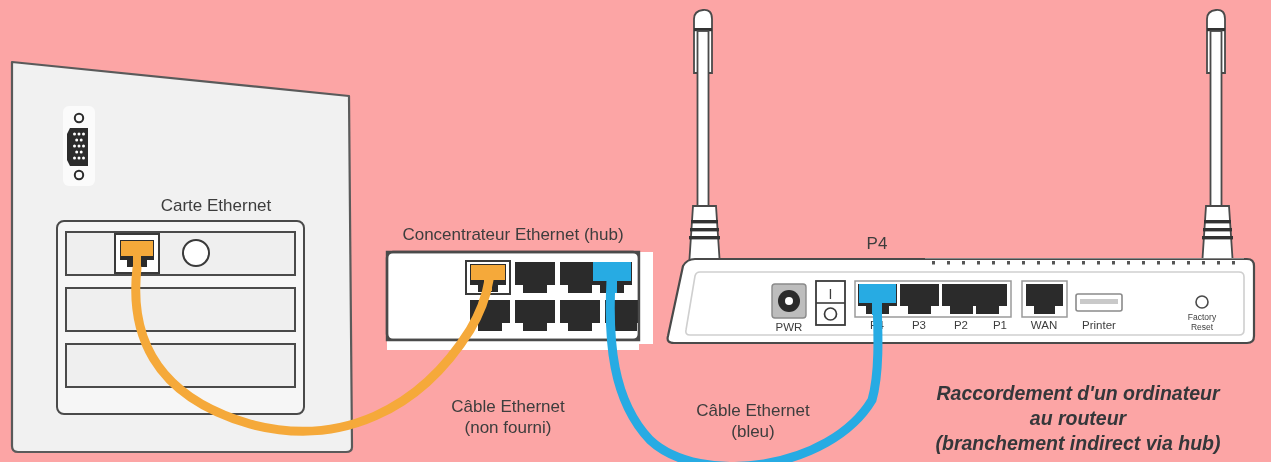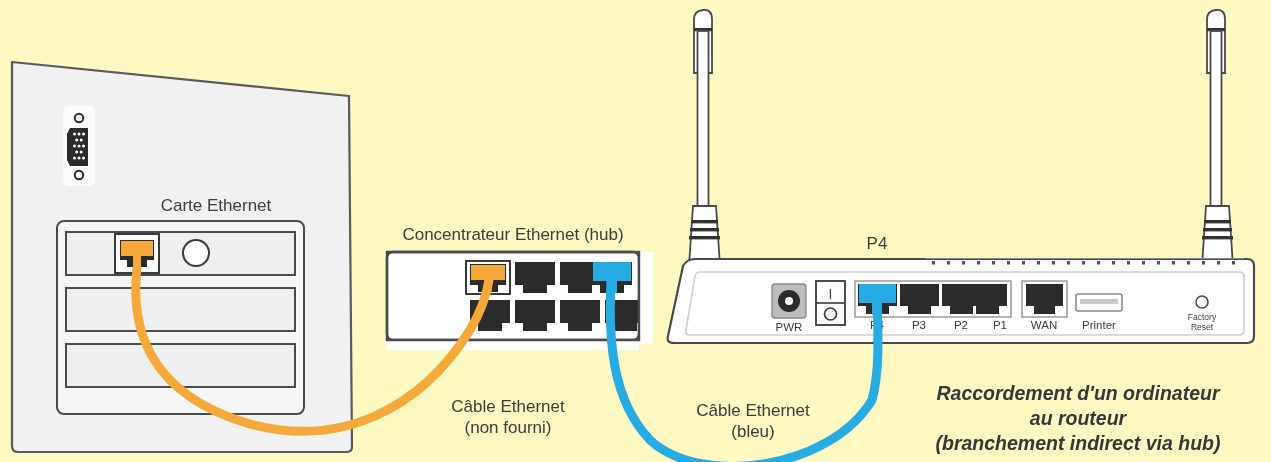--- a/index.html
+++ b/index.html
@@ -10,21 +10,21 @@
   }
   body {
     font-family: "Liberation Sans", sans-serif;
     color: #3a3a3a;
   }
   #stage {
     position: relative;
     width: 1271px;
     height: 462px;
     overflow: hidden;
-    background: #fef9c3;
+    background: #fca5a5;
   }
   #scene {
     position: absolute;
     left: 0;
     top: 0;
     width: 1271px;
     height: 462px;
   }
   .txt {
     font-family: "Liberation Sans", sans-serif;

